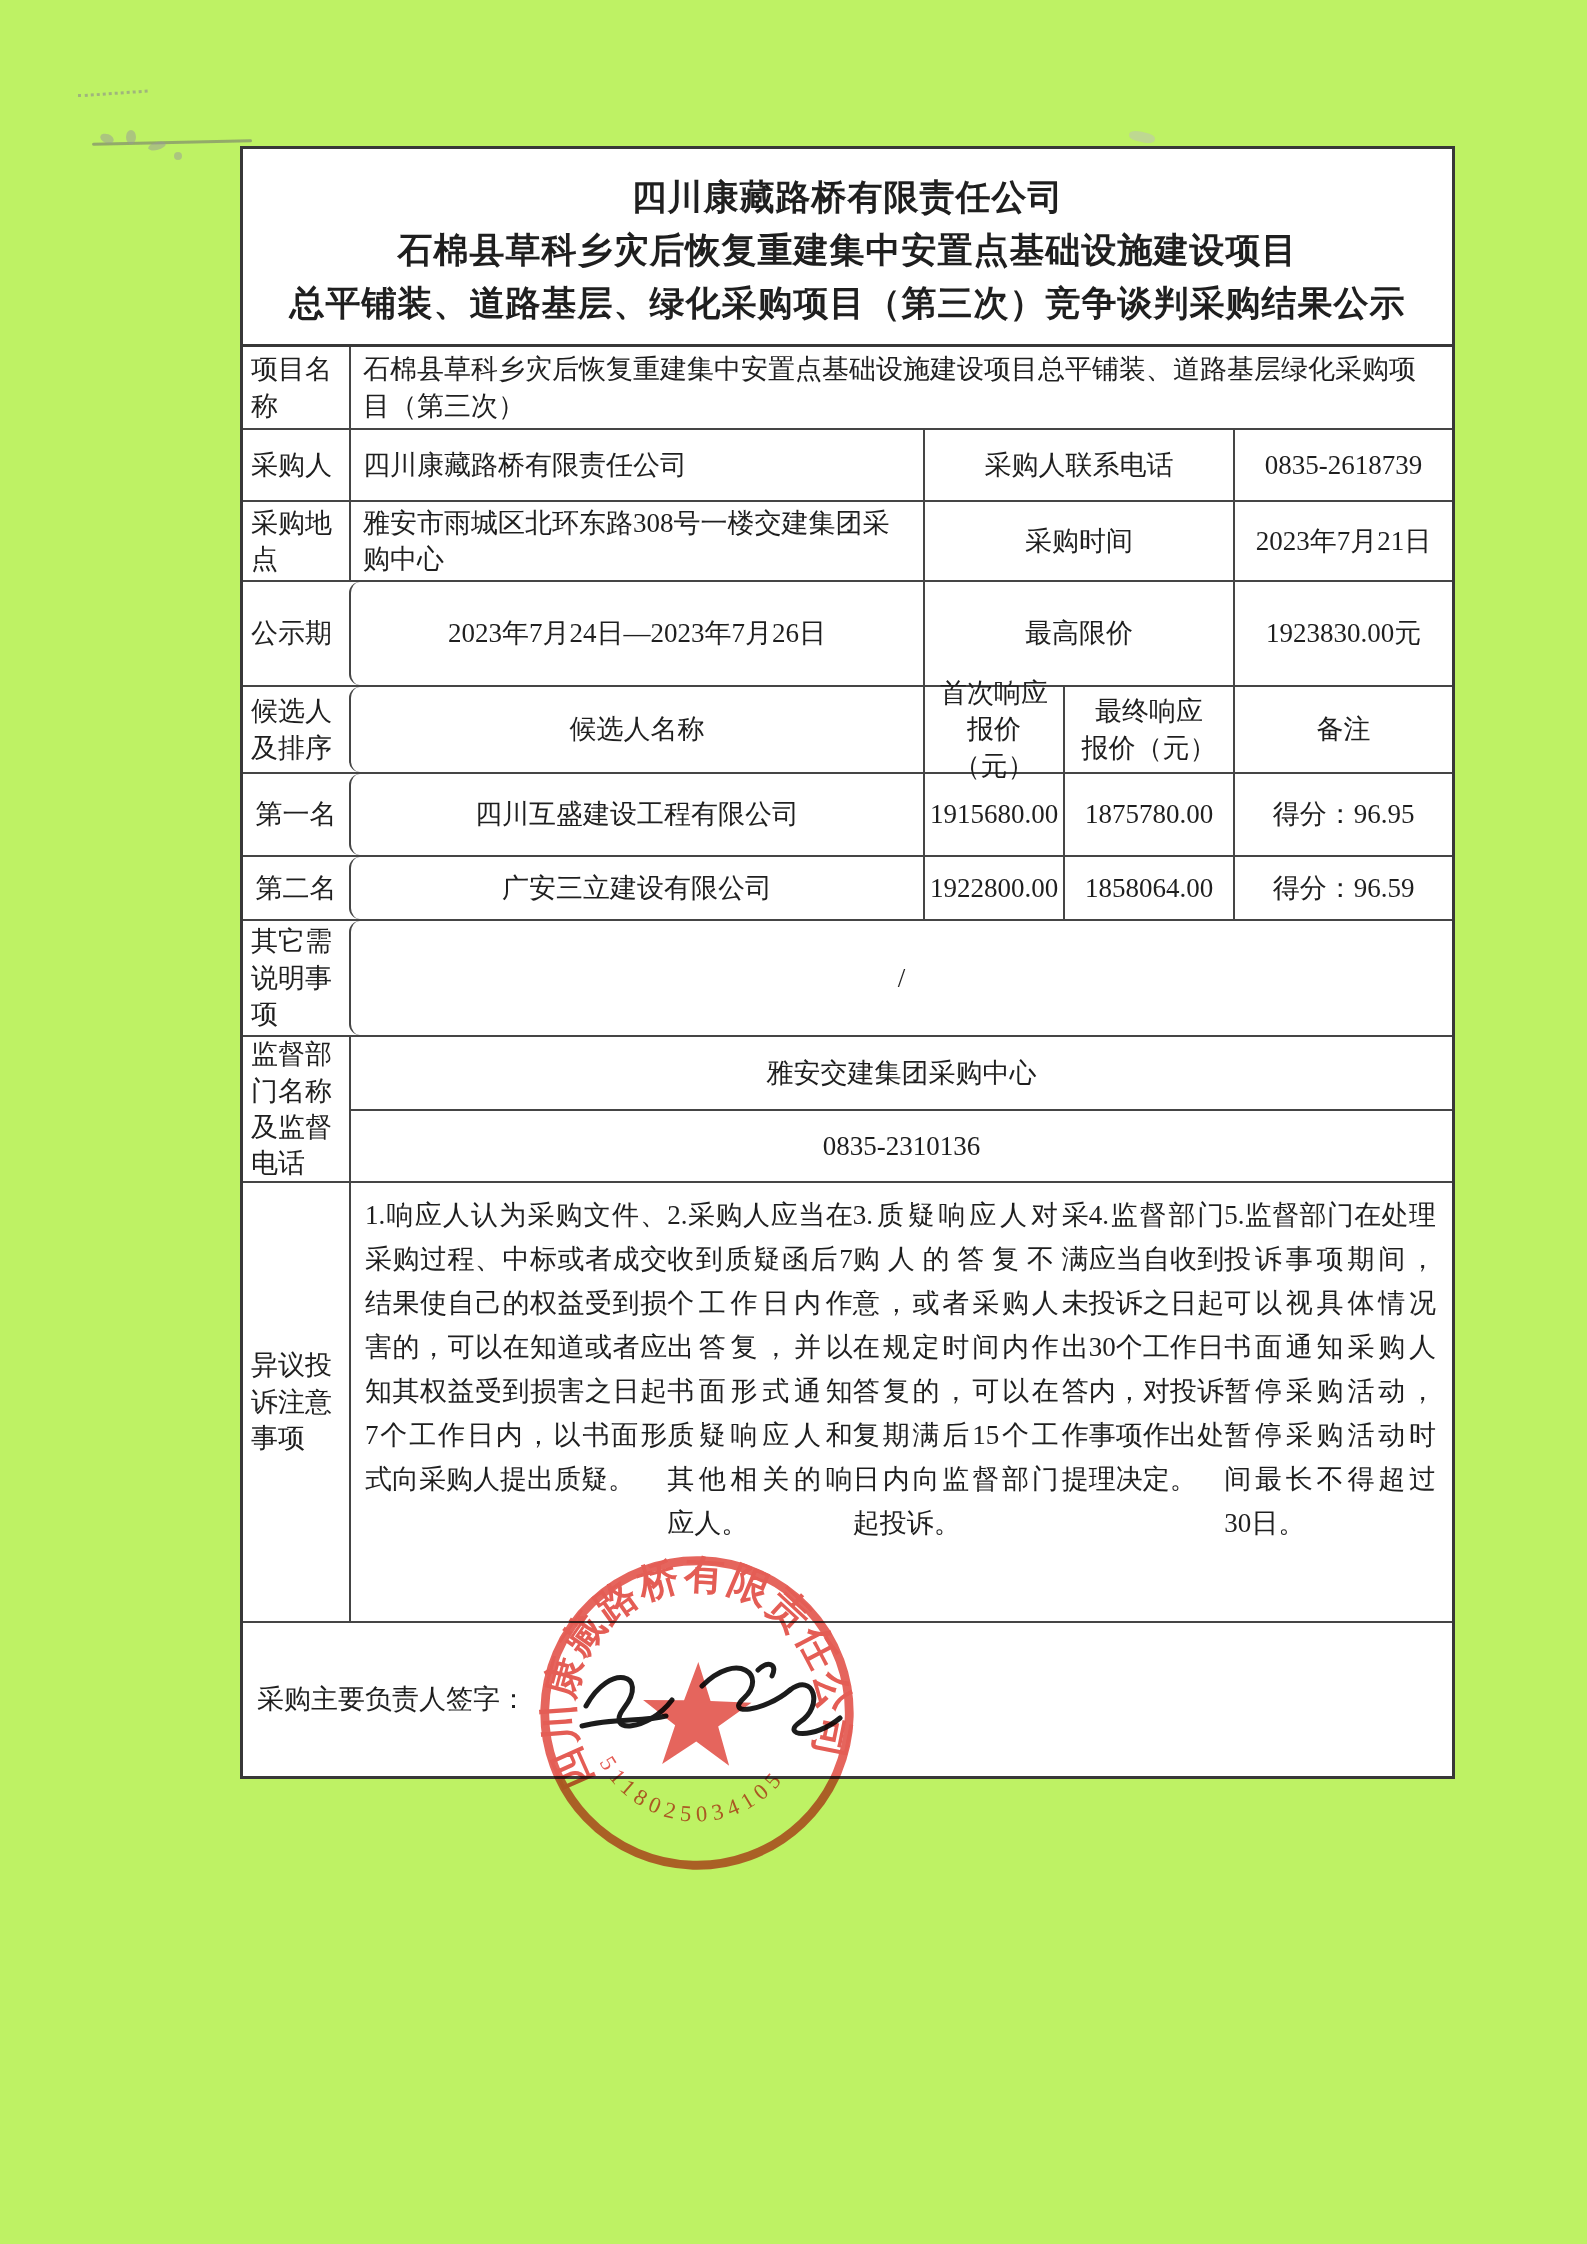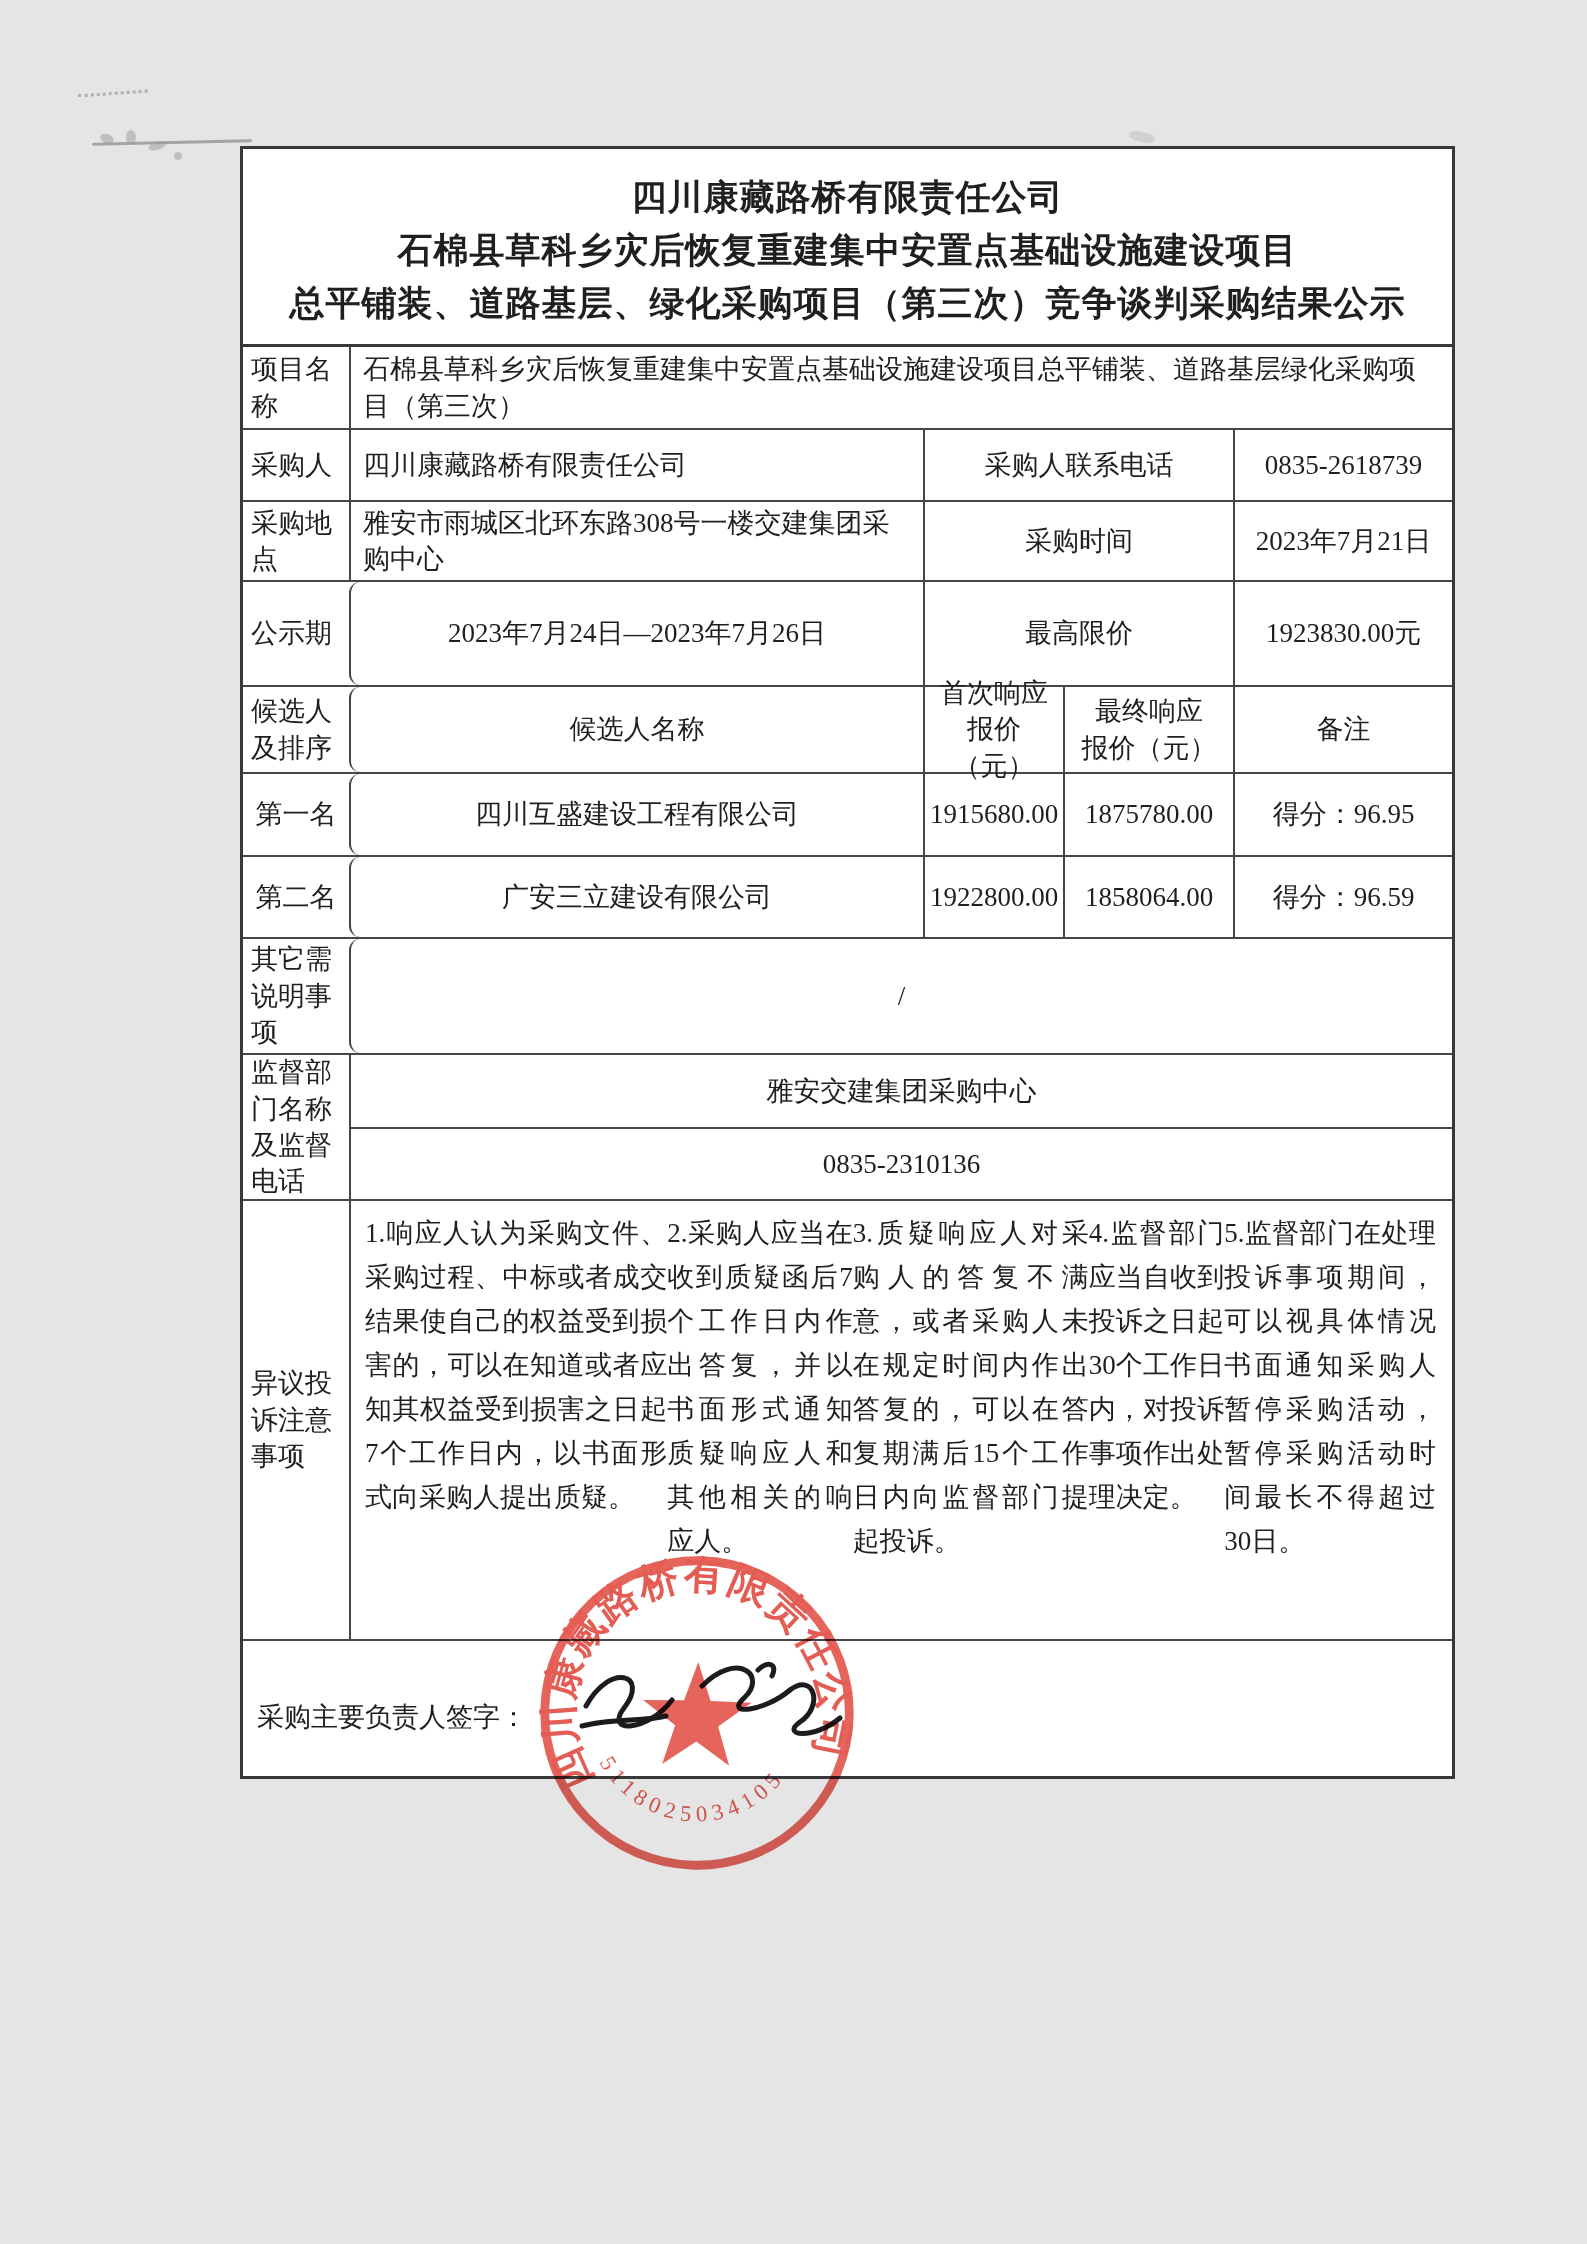--- a/index.html
+++ b/index.html
@@ -5,21 +5,21 @@
   :root{
     --line:#454545;
     --line-heavy:#383838;
     --ink:#1f1f1f;
     --stamp:#e25048;
   }
   html,body{margin:0;padding:0;background:#8a8a8a;}
   .page{
     position:relative;
     width:1587px;height:2244px;
-    background:#e5e5e5;
+    background:#bef264;
     font-family:"Liberation Serif","DejaVu Serif",serif;
     color:var(--ink);
     overflow:hidden;
   }
   
   .artifact{position:absolute;pointer-events:none;}
   .art-line{left:92px;top:141px;width:160px;height:3px;background:#6f6f6f;opacity:.55;transform:rotate(-1.2deg);border-radius:2px;}
   .art-dots{left:78px;top:92px;width:70px;height:8px;background:transparent;box-shadow:0 0 0 2px transparent;border-top:3px dotted #8d8d8d;opacity:.6;transform:rotate(-4deg);}
   .art-smudge{left:96px;top:128px;width:90px;height:40px;opacity:.5;}
   .art-smudge i{position:absolute;background:#9a9a9a;border-radius:50%;}
@@ -48,21 +48,21 @@
   .c:first-child{border-left:none;}
   .c0{width:106px;flex:0 0 106px;padding:4px 8px;}
   .c1{width:574px;flex:0 0 574px;padding:4px 12px;}
   .c2{width:310px;flex:0 0 310px;justify-content:center;text-align:center;padding:4px 6px;}
   .p1{width:140px;flex:0 0 140px;justify-content:center;text-align:center;padding:4px 4px;}
   .p2{width:170px;flex:0 0 170px;justify-content:center;text-align:center;padding:4px 4px;}
   .c3{flex:1;justify-content:center;text-align:center;padding:4px 20px;}
   .span-rest{flex:1;padding:4px 12px;}
   .center{justify-content:center;text-align:left;border-radius:11px;}
   .h-r1{height:81px;} .h-r2{height:72px;} .h-r3{height:80px;} .h-r4{height:105px;}
-  .h-r5{height:87px;} .h-r6{height:83px;} .h-r7{height:82px;} .h-r8{height:116px;}
+  .h-r5{height:87px;} .h-r6{height:83px;} .h-r7{height:64px;} .h-r8{height:116px;}
   .h-r9{height:146px;} .h-r10{height:440px;}
 
   .sup-right{flex:1;display:flex;flex-direction:column;}
   .sup-cell{display:flex;align-items:center;justify-content:center;text-align:right;box-sizing:border-box;}
   .sup-cell.top{height:74px;border-bottom:2px solid var(--line);}
   .sup-cell.bottom{flex:1;}
 
   .complaint-cell{flex:1;display:flex;justify-content:center;padding:10px 16px 10px 14px;box-sizing:border-box;}
   .complaint-cell p{margin:0;line-height:44px;text-align:justify;}
 

